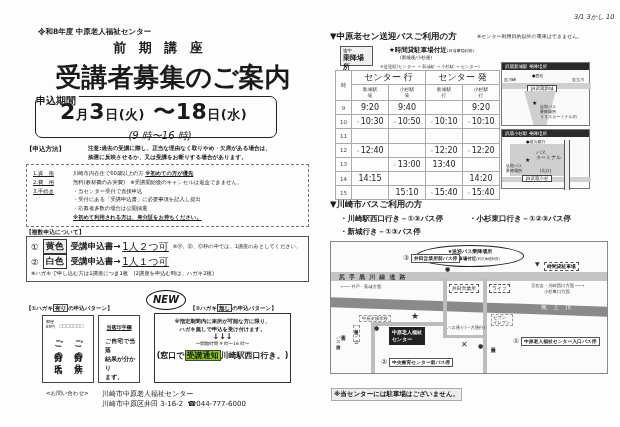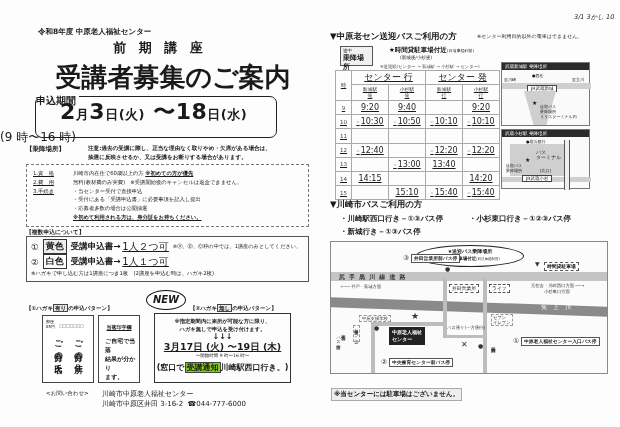--- a/index.html
+++ b/index.html
@@ -9,21 +9,21 @@
   .b { font-weight: bold; }
 
   
   .org { left: 38px; top: 27px; font-size: 7.5px; font-weight: bold; }
   .subtitle { left: 0; width: 320px; top: 39px; font-size: 13px; font-weight: bold; text-align: center; letter-spacing: 4px; }
   .title { left: 38px; width: 270px; top: 60px; font-size: 26px; font-weight: bold; text-align: center; letter-spacing: 0px; font-family: "DejaVu Sans", sans-serif; }
   .period-label { left: 36px; top: 94px; font-size: 10px; font-weight: bold; }
   .period-box { left: 35px; top: 96px; width: 242px; height: 42px; border: 1.3px solid #222; border-radius: 7px; }
   .period-main { left: 60px; top: 97px; font-size: 22px; font-weight: bold; letter-spacing: 0.5px; }
   .period-main small { font-size: 13px; }
-  .period-time { left: 0; width: 320px; top: 129px; font-size: 12px; }
+  .period-time { left: 0; width: 320px; top: 129px; text-align: center; font-size: 10px; font-style: italic; }
   .method-label { left: 26px; top: 145px; font-size: 6.5px; font-weight: bold; }
   .method-note { left: 88px; top: 144px; font-size: 5.6px; line-height: 9px; font-weight: bold; }
 
   .req-box { left: 26px; top: 164px; width: 283px; height: 63px; border: 1px dashed #777; padding: 4px 6px; font-size: 5.3px; line-height: 8.8px; }
   .req-row { display: flex; }
   .req-key { width: 40px; text-decoration: underline; }
   .u { text-decoration: underline; font-weight: bold; }
 
   .multi-label { left: 26px; top: 228px; font-size: 5.8px; font-weight: bold; }
   .multi-box { left: 26px; top: 236px; width: 283px; height: 46px; border: 1px solid #555; padding: 2px 4px; }
@@ -63,21 +63,21 @@
   .stamp { left: 574px; top: 13px; font-size: 6.5px; font-style: italic; }
   .bus-title { left: 330px; top: 31px; font-size: 8.5px; font-weight: bold; }
   .bus-note { left: 477px; top: 33px; font-size: 5px; }
   .stop-tag { left: 340px; top: 46px; width: 33px; height: 20px; border: 1px solid #555; font-size: 4.5px; line-height: 6px; padding: 1px 2px; background: #f1f1f1; }
   .stop-tag .big { font-size: 7px; font-weight: bold; line-height: 9px; }
   .stop-place { left: 389px; top: 46px; font-size: 6.5px; font-weight: bold; }
   .stop-place small { font-size: 4px; font-weight: normal; }
   .stop-sub { left: 400px; top: 55px; font-size: 4.5px; }
   .route { left: 380px; top: 64px; font-size: 4.3px; color: #444; }
 
-  .tt { left: 335px; top: 70px; border-collapse: collapse; font-size: 7.5px; text-decoration: underline; }
+  .tt { left: 335px; top: 70px; border-collapse: collapse; font-size: 7.5px; }
   .tt td, .tt th { border: 1px solid #aaa; text-align: center; font-weight: normal; }
   .tt .hr { width: 16px; font-size: 5.5px; color: #444; }
   .tt .h1 { font-size: 9px; height: 14px; }
   .tt .h2 { font-size: 4.8px; line-height: 6px; height: 16px; color:#333; }
   .tt td.cell { width: 37px; height: 14.2px; font-size: 8px; color: #222; }
   .tt td.cell.mark::before { content: "="; font-size: 4px; color: #777; margin-right: 1px; vertical-align: middle; }
 
   .mapbox { border: 1px solid #777; background: #fafafa; }
   .map1 { left: 501px; top: 62px; width: 89px; height: 64px; }
   .map2 { left: 501px; top: 129px; width: 89px; height: 60px; }
@@ -110,21 +110,21 @@
 <div class="abs title">受講者募集のご案内</div>
 
 <div class="abs period-box"></div>
 <div class="abs period-label" style="background:#fdfdfd;padding-right:3px;">申込期間</div>
 <div class="abs period-main">
   <span>2</span><small>月</small><span>3</span><small>日</small><small>(火)</small>
   <span>〜</span><span>18</span><small>日</small><small>(水)</small>
 </div>
 <div class="abs period-time">(9 時〜16 時)</div>
 
-<div class="abs method-label">【乗降場所】</div>
+<div class="abs method-label">【申込方法】</div>
 <div class="abs method-note">
   <div>注意:過去の受講に際し、正当な理由なく取りやめ・欠席がある場合は、</div>
   <div>抽選に反映させるか、又は受講をお断りする場合があります。</div>
 </div>
 
 <div class="abs req-box">
   <div class="req-row"><span class="req-key">1.資　格</span><span>川崎市内在住で60歳以上の方</span>&nbsp;<span class="u">※初めての方が優先</span></div>
   <div class="req-row">
       <span class="req-key">2.費　用</span>
       <span>無料(教材費のみ実費)　※受講開始後のキャンセルは返金できません。</span>
@@ -183,21 +183,20 @@
     <div>ます。</div>
   </div>
 </div>
 
 <div class="abs pat2-box">
   <div class="pat2-note">
     <div>※指定期間内に来所が可能な方に限り、</div>
     <div>ハガキ無しで申込を受け付けます。</div>
   </div>
   <div class="arrows">↓↓↓</div>
-  <div class="pat2-date">3月17日 (火) 〜19日 (木)</div>
   <div class="pat2-hours">〜開館時間 9 時〜16 時〜</div>
   <div class="pat2-window">
     <span>(窓口で</span><span class="box">受講通知</span><span>川崎駅西口行き。)</span>
   </div>
 </div>
 <div class="abs new-badge">NEW</div>
 <div class="abs pat2-label">
   <span>【②ハガキ</span><span class="box">無し</span><span>の申込パターン】</span>
 </div>
 

